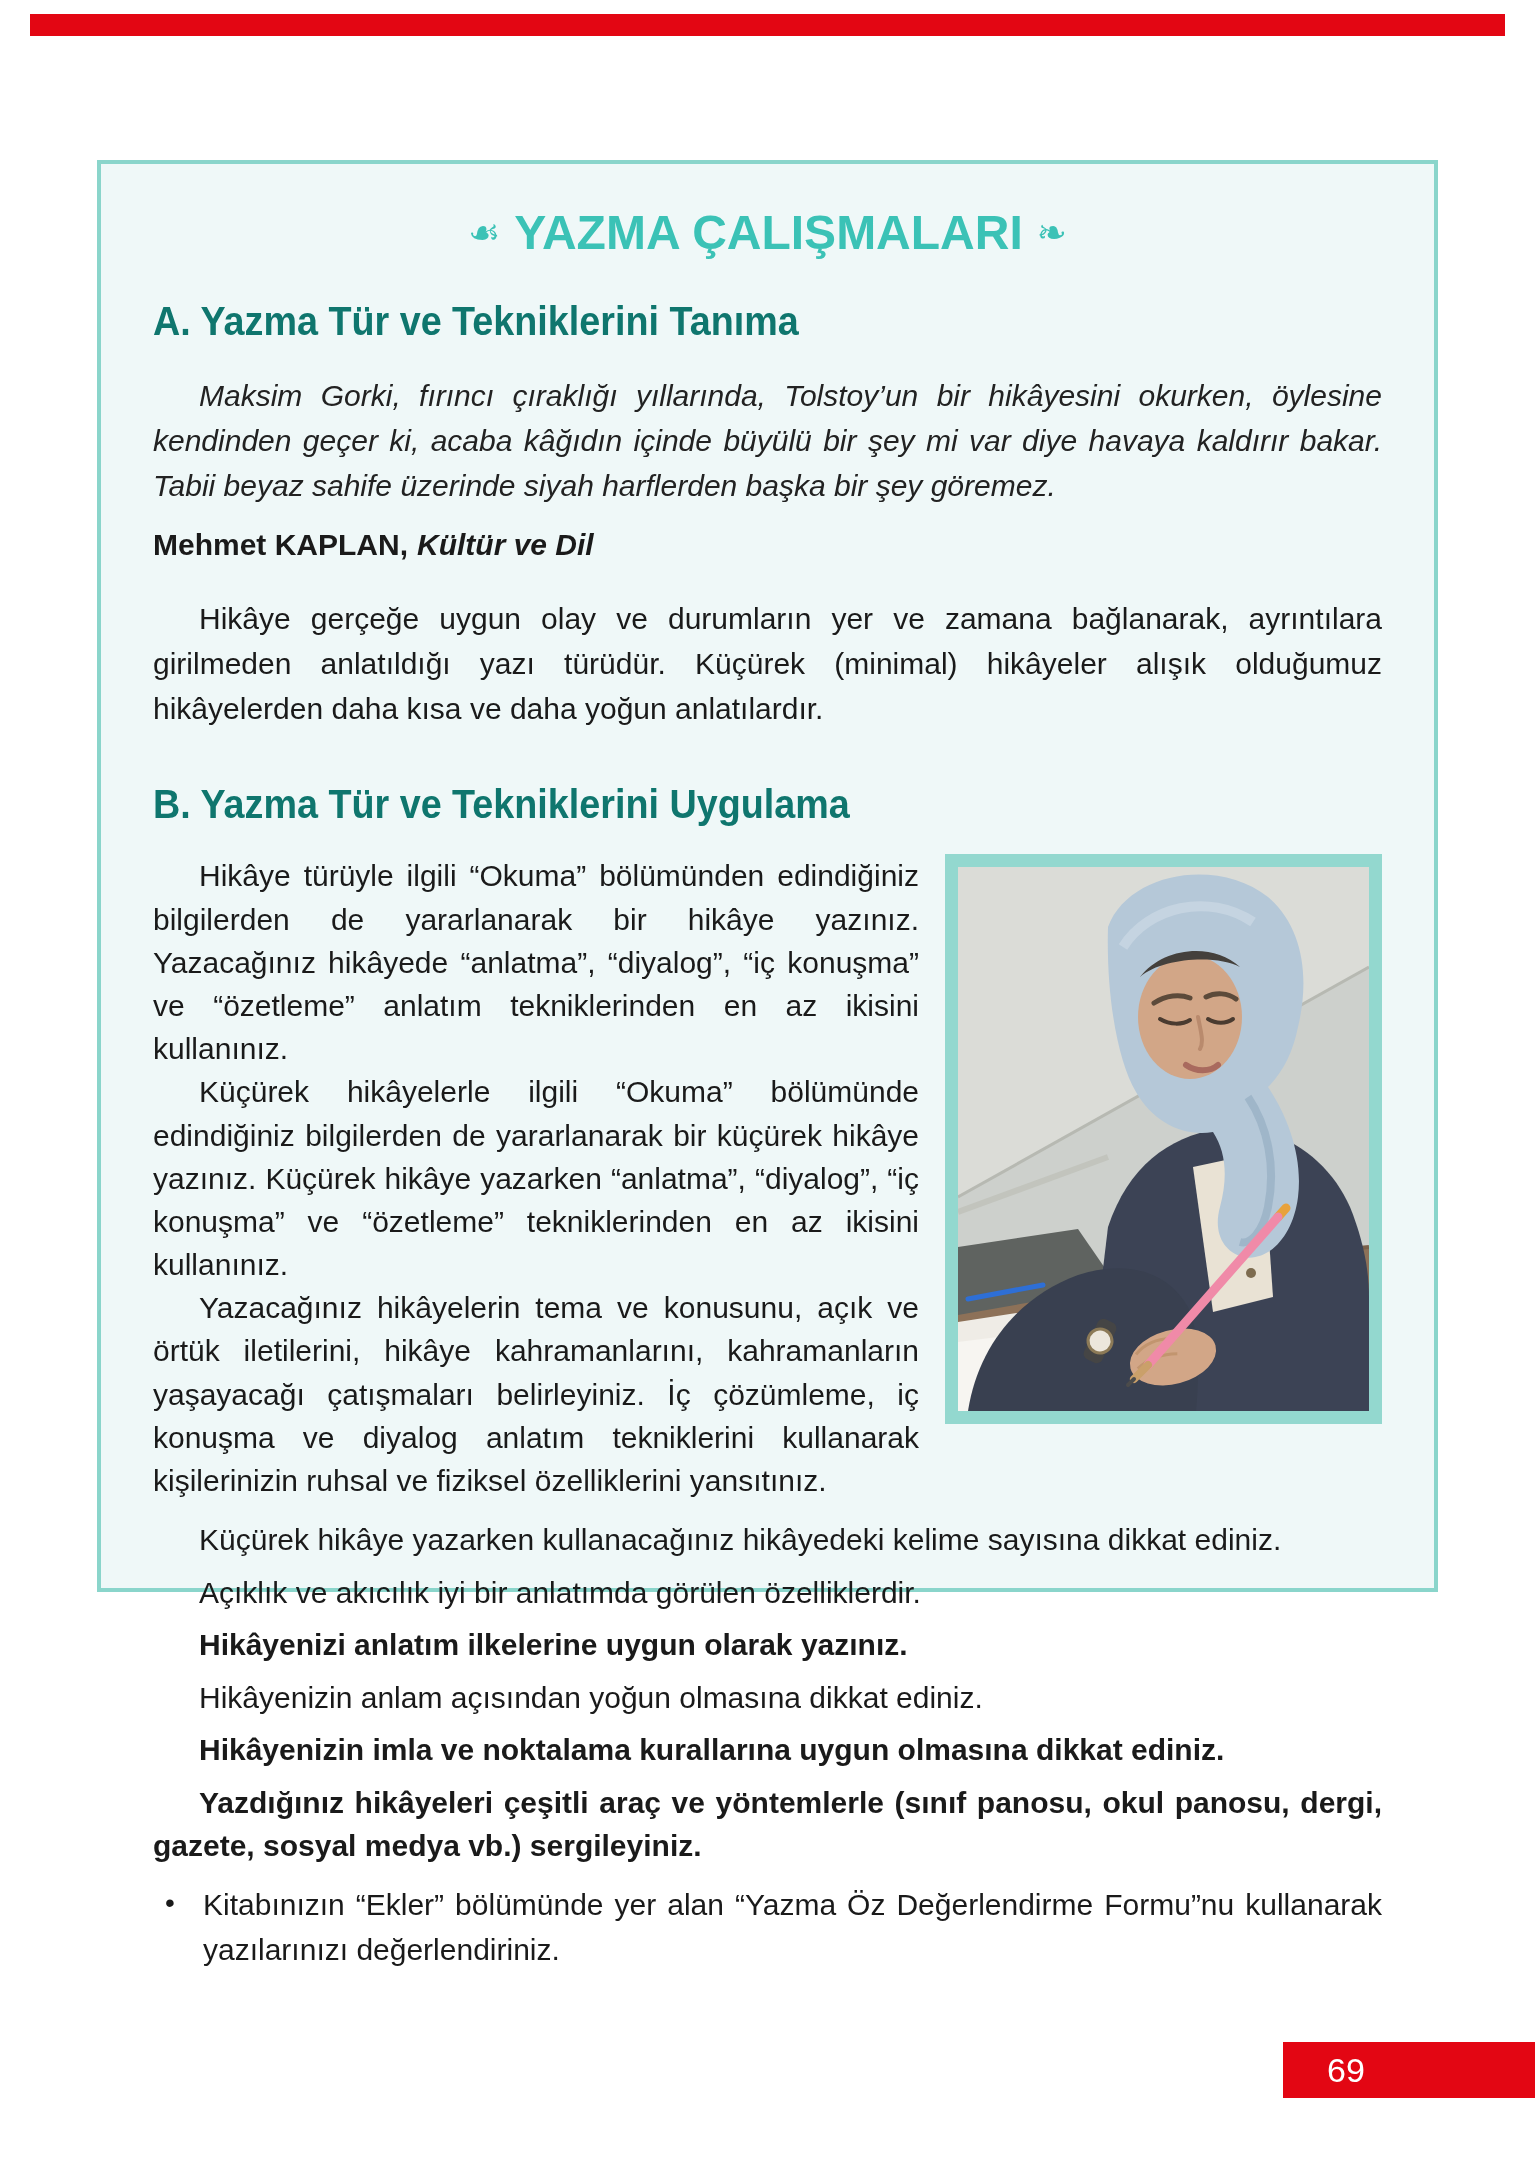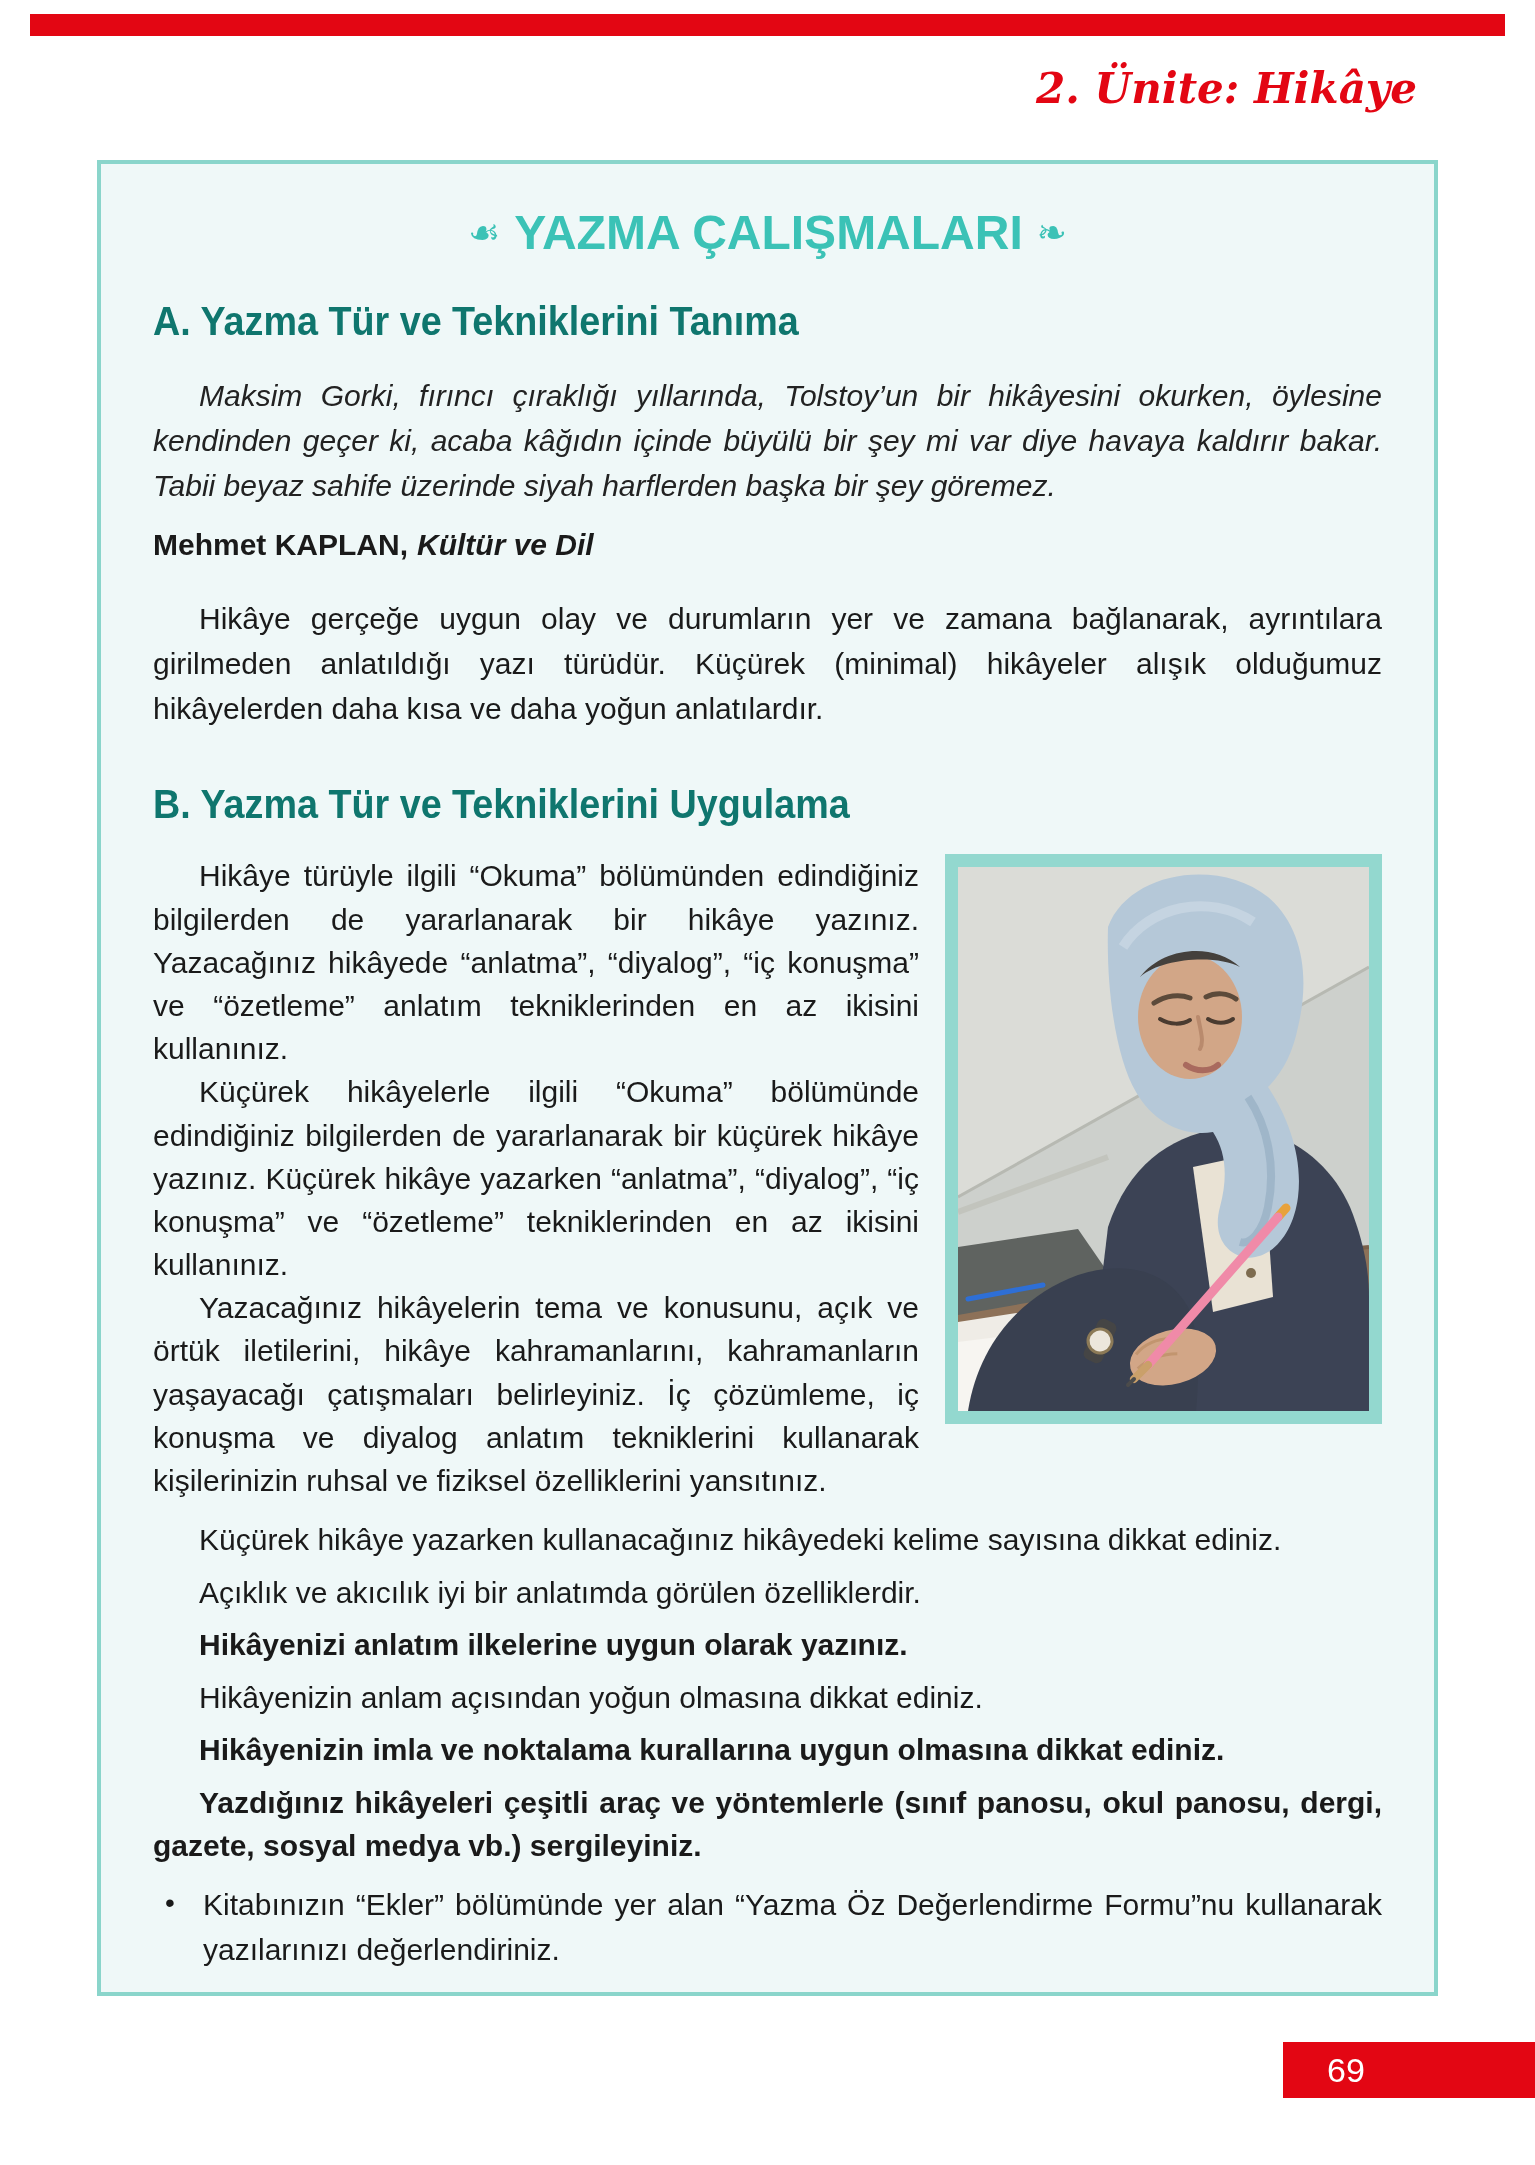--- a/index.html
+++ b/index.html
@@ -6,21 +6,21 @@
   .page {
     position:relative; width:1535px; height:2165px; background:#ffffff;
     font-family:"Liberation Sans", sans-serif; color:#1a1a1a; overflow:hidden;
   }
   .topbar { position:absolute; top:14px; left:30px; right:30px; height:22px; background:#e30613; }
   .unit-header {
     position:absolute; top:64px; right:118px; color:#e30613;
     font-family:"DejaVu Serif", serif; font-style:italic; font-weight:bold; font-size:42px;
   }
   .content-box {
-    position:absolute; top:160px; left:97px; width:1341px; height:1836px;
+    position:absolute; top:160px; left:97px; width:1341px; height:1432px;
     background:#eff8f8; border:4px solid #8ad5cb; box-sizing:border-box;
     padding:44px 52px 0 52px;
   }
   .box-title { text-align:center; color:#3bc2b6; font-weight:bold; font-size:48px; line-height:1.05; }
   .box-title .orn { font-family:"DejaVu Sans", sans-serif; font-size:36px; vertical-align:4px; font-weight:normal; }
   .box-title .orn-left { margin-right:14px; }
   .box-title .orn-right { margin-left:14px; }
   .section-heading { color:#0f766e; font-weight:bold; font-size:41px; margin:40px 0 0 0; }
   .section-heading .cond { display:inline-block; transform:scaleX(0.92); transform-origin:left center; white-space:nowrap; }
   .quote {
@@ -51,21 +51,20 @@
     display:flex; align-items:center; padding-left:44px; box-sizing:border-box;
   }
 </style>
 </head>
 <body>
 
 <div class="page">
 
   <div class="topbar"></div>
 
-  <div class="unit-header">2. Ünite: Hikâye</div>
 
   <div class="content-box">
 
     <div class="box-title">
       <span class="orn orn-left">☙</span><span>YAZMA ÇALIŞMALARI</span><span class="orn orn-right">❧</span>
     </div>
 
     <div class="section-heading">
       <span class="cond">A. Yazma Tür ve Tekniklerini Tanıma</span>
     </div>

